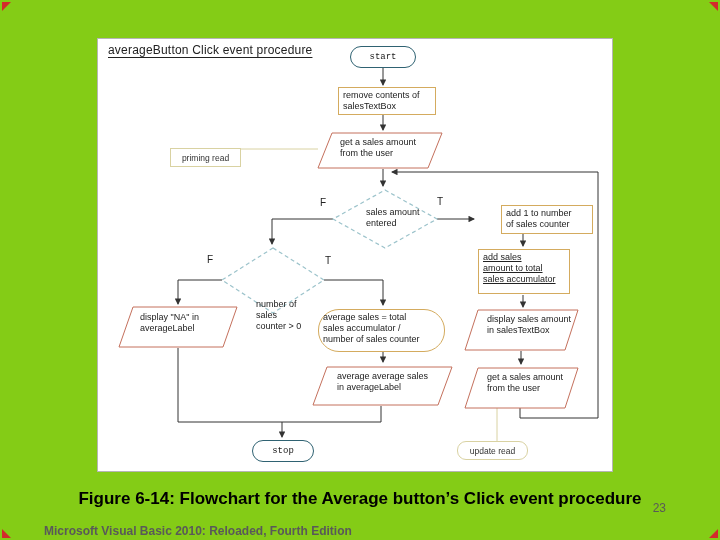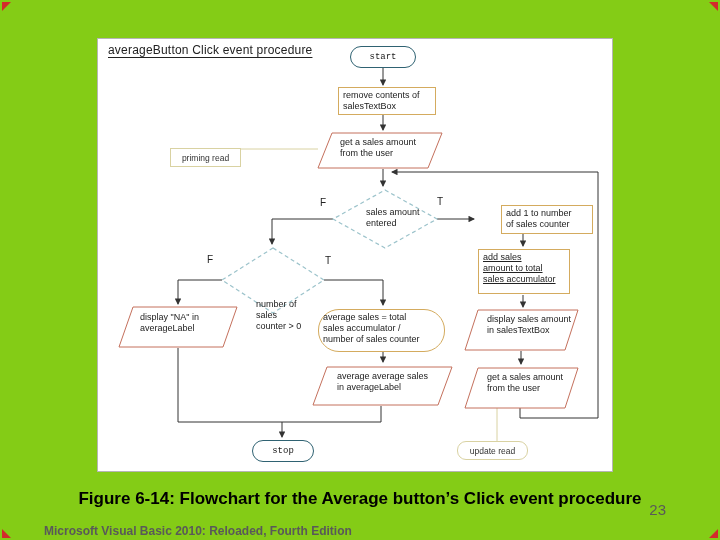--- a/index.html
+++ b/index.html
@@ -16,21 +16,21 @@
   .txt{white-space:pre-line;font-size:9px;line-height:11px;color:#222;}
   .oval{border:1.5px solid #2f6272;border-radius:11px;background:#fff;
         display:flex;align-items:center;justify-content:center;font-size:9px;color:#222;font-family:Liberation Mono, monospace;}
   .proc{border:1px solid #d4ab5e;background:#fff;padding:2px 4px;}
   .annot{border:1px solid #d9d2a2;background:#fff;display:flex;align-items:center;
          justify-content:center;font-size:8.5px;color:#333;}
   .branch{font-size:10px;color:#222;}
   
   .caption{left:0;top:478px;width:720px;text-align:center;font-size:17px;font-weight:bold;color:#000;margin-top:11px;}
   .footer{left:44px;top:524px;font-size:12px;color:#595959;font-weight:bold;}
-  .pagenum{right:54px;top:501px;font-size:15px;color:#595959;}
+  .pagenum{right:54px;top:501px;font-size:12px;color:#595959;}
   
   .corner{width:0;height:0;}
   .c-tl{left:2px;top:2px;border-top:9px solid #d22b2b;border-right:9px solid transparent;}
   .c-tr{right:2px;top:2px;border-top:9px solid #d22b2b;border-left:9px solid transparent;}
   .c-bl{left:2px;bottom:2px;border-bottom:9px solid #d22b2b;border-right:9px solid transparent;}
   .c-br{right:2px;bottom:2px;border-bottom:9px solid #d22b2b;border-left:9px solid transparent;}
 </style>
 </head>
 <body>
 

